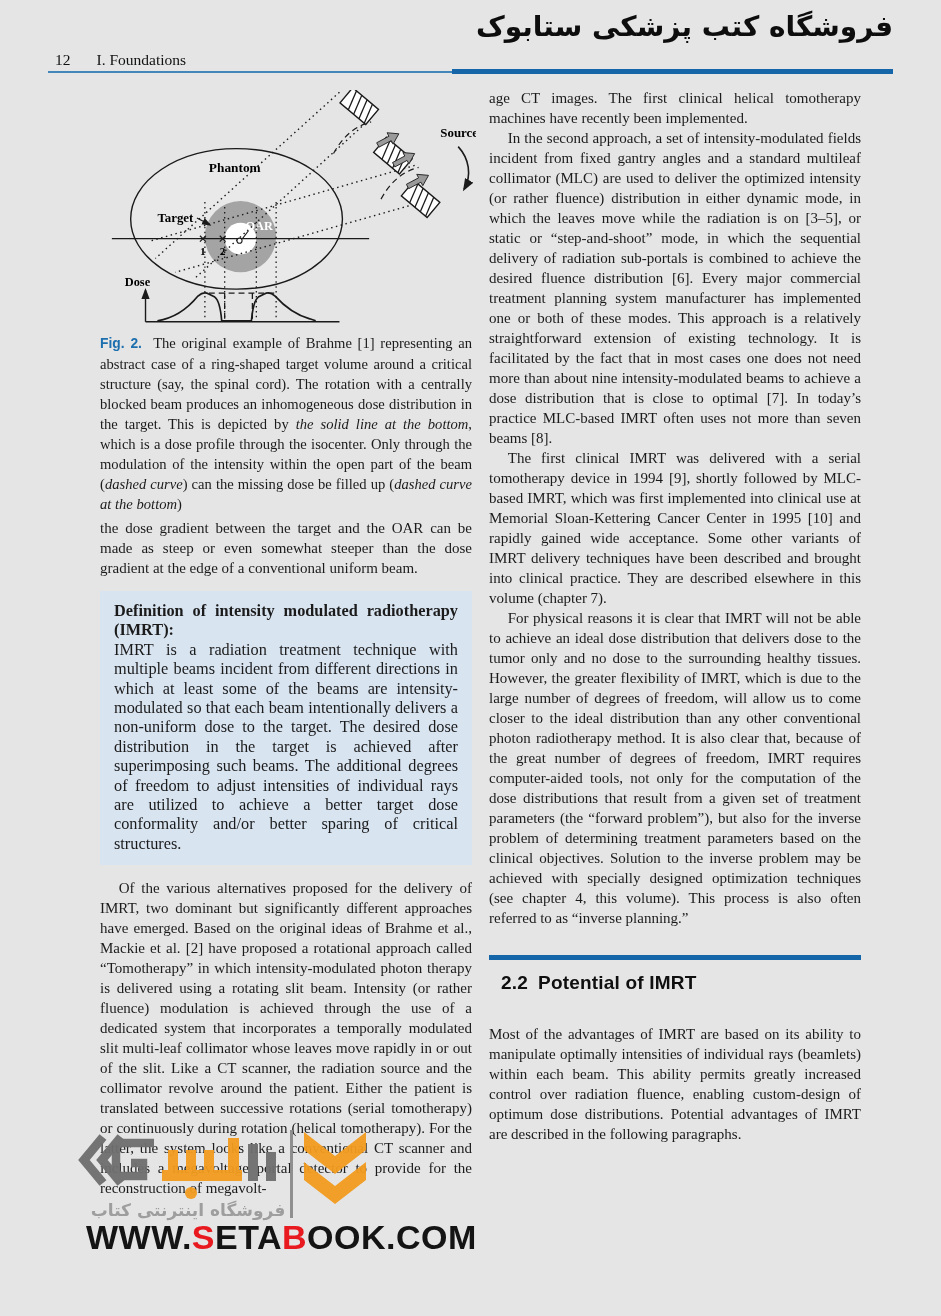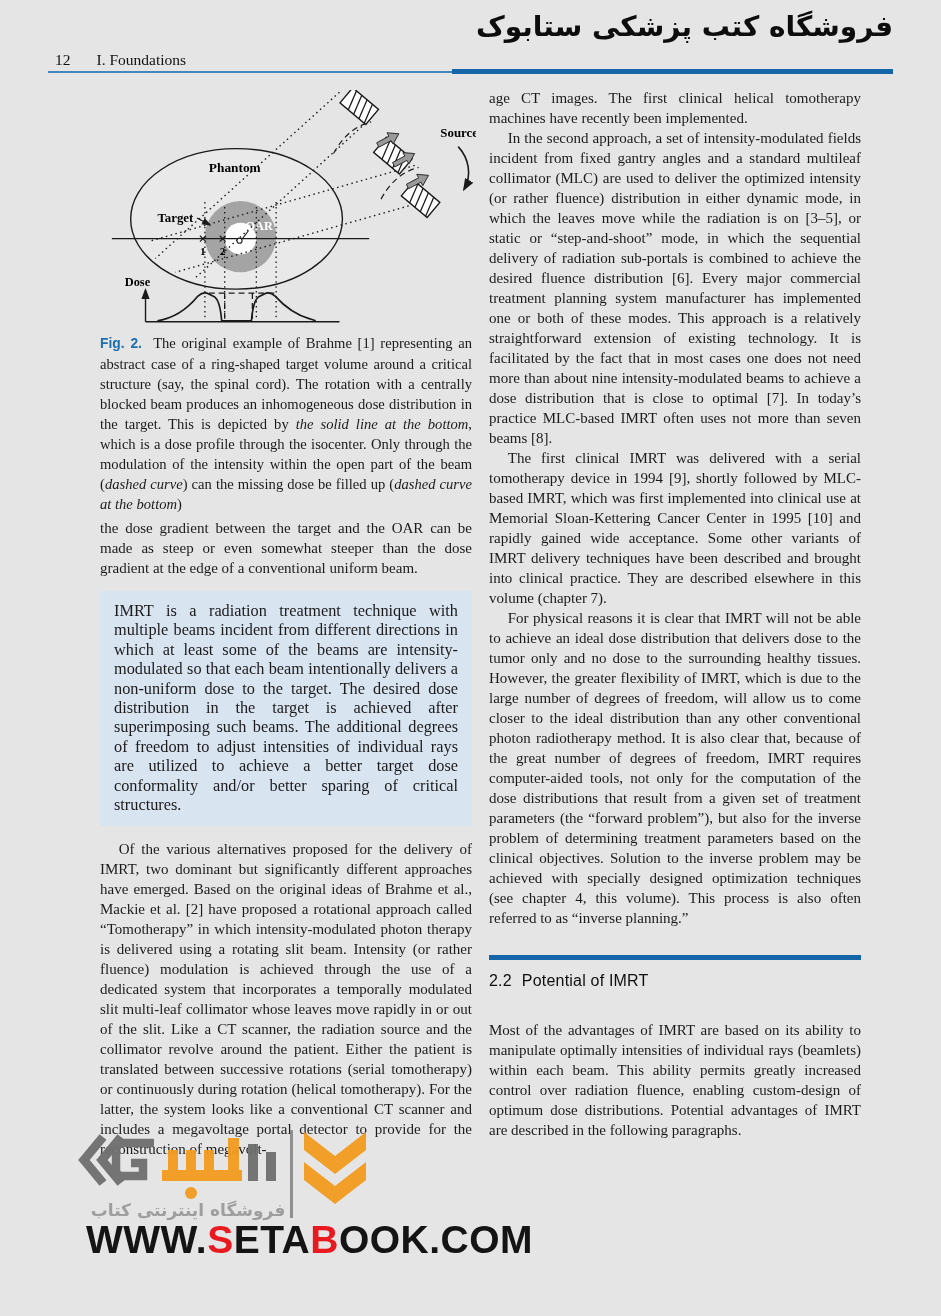--- a/index.html
+++ b/index.html
@@ -23,28 +23,28 @@
   .caption{font-size:14.6px;line-height:20px;text-align:justify;margin-top:6px;}
   .fig-label{color:#1d6fae;font-weight:bold;font-family:"Liberation Sans",sans-serif;font-size:13.8px;}
   .after-caption{margin-top:4px;}
   
   .defbox{background:#d9e4f1;margin-top:13px;padding:10px 14px 12px 14px;
           font-size:16.3px;line-height:19.4px;text-align:justify;}
   .defbox .dtitle{font-weight:bold;}
   .after-box{margin-top:13px;}
   
   .sec-bar{height:5px;background:#1566a9;margin-top:27px;}
-  .sec-head{font-family:"Liberation Sans",sans-serif;font-weight:normal;font-size:16px;
-            color:#0f0f0f;margin-top:12px;letter-spacing:0.2px;}
+  .sec-head{font-family:"Liberation Sans",sans-serif;font-weight:bold;font-size:19px;
+            color:#0f0f0f;margin-top:12px;letter-spacing:0.2px;margin-left:12px;}
   .sec-head .num{margin-right:10px;}
   .after-head{margin-top:30px;}
   
   .logo{position:absolute;left:70px;top:1126px;opacity:0.95;}
   .url{position:absolute;left:86px;top:1218px;font-family:"Liberation Sans",sans-serif;
-       font-weight:bold;font-size:39px;letter-spacing:0.5px;color:#141414;}
+       font-weight:bold;font-size:34px;letter-spacing:0.5px;color:#141414;}
   .url .red{color:#e8191f;}
 </style>
 </head>
 <body>
 
 <div class="page">
 
   <div class="hdr-left">
     <span class="pgnum">12</span><span>I. Foundations</span>
   </div>
@@ -158,20 +158,21 @@
       <div class="caption">
         <span class="fig-label">Fig. 2.</span>&nbsp;
         <span>The original example of Brahme [1] representing an abstract case of a ring-shaped target volume around a critical structure (say, the spinal cord). The rotation with a centrally blocked beam produces an inhomogeneous dose distribution in the target. This is depicted by </span><i>the solid line at the bottom</i><span>, which is a dose profile through the isocenter. Only through the modulation of the intensity within the open part of the beam (</span><i>dashed curve</i><span>) can the missing dose be filled up (</span><i>dashed curve at the bottom</i><span>)</span>
       </div>
 
       <div class="body-text after-caption">
         <p>the dose gradient between the target and the OAR can be made as steep or even somewhat steeper than the dose gradient at the edge of a conventional uniform beam.</p>
       </div>
 
       <div class="defbox">
+        <div class="dtitle">Definition of intensity modulated radiotherapy (IMRT):</div>
         <div>IMRT is a radiation treatment technique with multiple beams incident from different directions in which at least some of the beams are intensity-modulated so that each beam intentionally delivers a non-uniform dose to the target. The desired dose distribution in the target is achieved after superimposing such beams. The additional degrees of freedom to adjust intensities of individual rays are utilized to achieve a better target dose conformality and/or better sparing of critical structures.</div>
       </div>
 
       <div class="body-text after-box">
         <p class="indent">Of the various alternatives proposed for the delivery of IMRT, two dominant but significantly different approaches have emerged. Based on the original ideas of Brahme et al., Mackie et al. [2] have proposed a rotational approach called “Tomotherapy” in which intensity-modulated photon therapy is delivered using a rotating slit beam. Intensity (or rather fluence) modulation is achieved through the use of a dedicated system that incorporates a temporally modulated slit multi-leaf collimator whose leaves move rapidly in or out of the slit. Like a CT scanner, the radiation source and the collimator revolve around the patient. Either the patient is translated between successive rotations (serial tomotherapy) or continuously during rotation (helical tomotherapy). For the latter, the system looks like a conventional CT scanner and includes a megavoltage portal detector to provide for the reconstruction of megavolt-</p>
       </div>
     </div>
 
     <div class="col">
       <div class="body-text">

